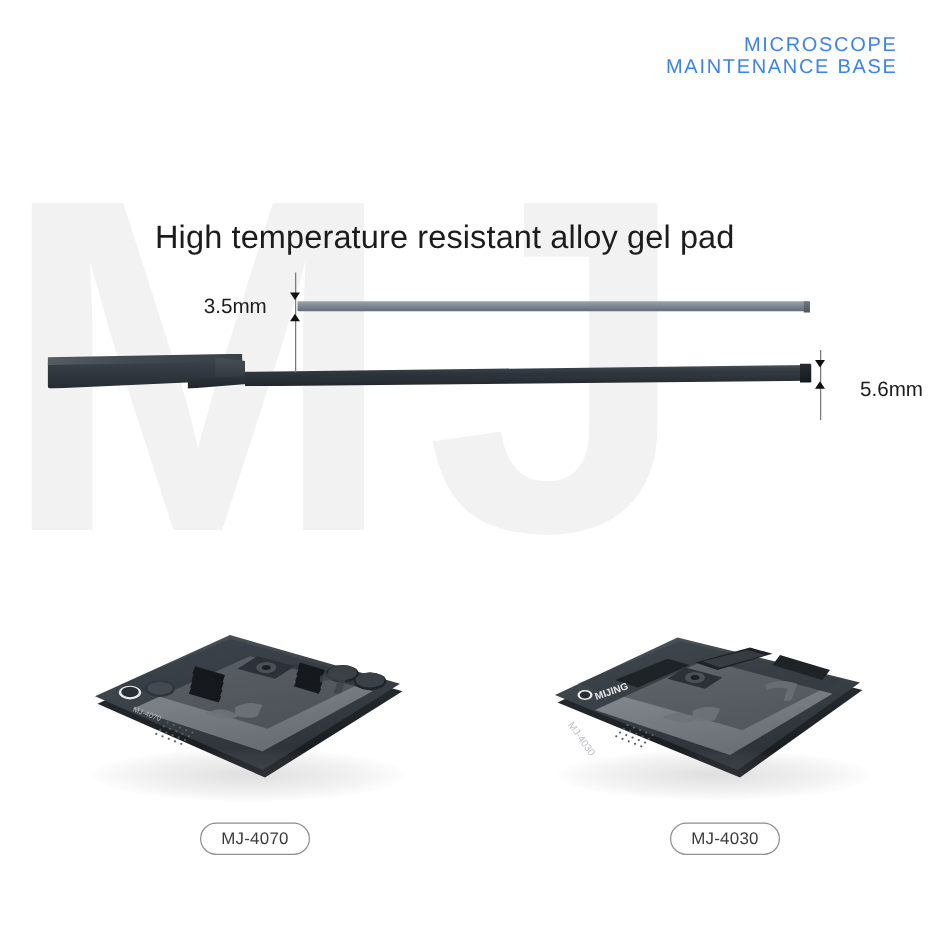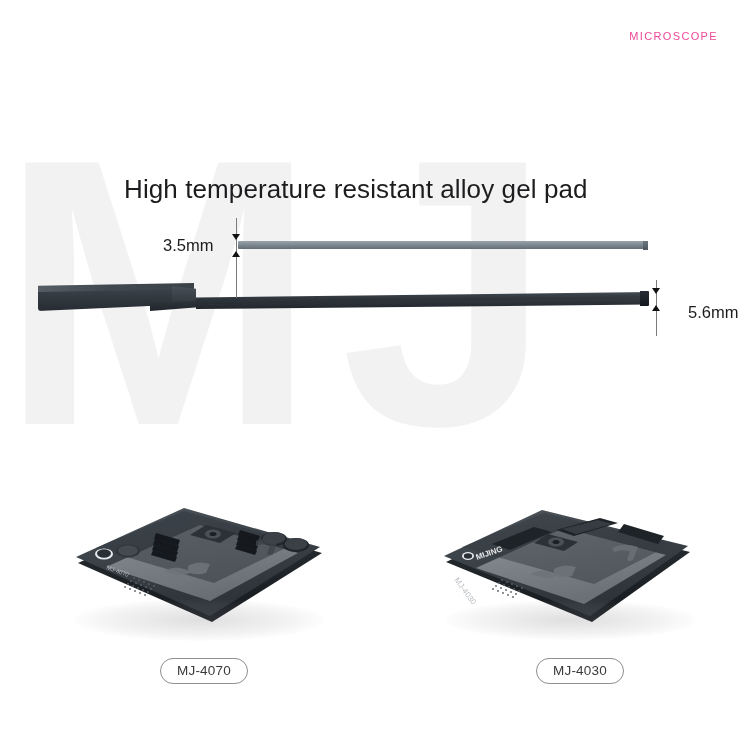--- a/index.html
+++ b/index.html
@@ -42,23 +42,23 @@
 
   
   .header {
     position: absolute;
     top: 28px;
     right: 32px;
     text-align: right;
     z-index: 5;
   }
   .header-line {
-    font-size: 11px;
+    font-size: 16px;
     letter-spacing: 1.35px;
-    color: #ec4899;
+    color: #3b82f6;
     line-height: 17px;
     white-space: nowrap;
   }
 
   
   .heading-top {
     position: absolute;
     left: 124px;
     top: 174px;
     font-size: 26px;
@@ -227,20 +227,21 @@
 </style>
 </head>
 <body>
 
 <div id="page">
 
   <div class="watermark">MJ</div>
 
   <div class="header">
     <div class="header-line">MICROSCOPE</div>
+    <div class="header-line">MAINTENANCE BASE</div>
   </div>
 
   <div class="heading-top">High temperature resistant alloy gel pad</div>
 
   <div class="diagram">
 
     <div class="gel-pad"></div>
     <div class="gel-pad-cap"></div>
 
     <div class="base-block-face"></div>

